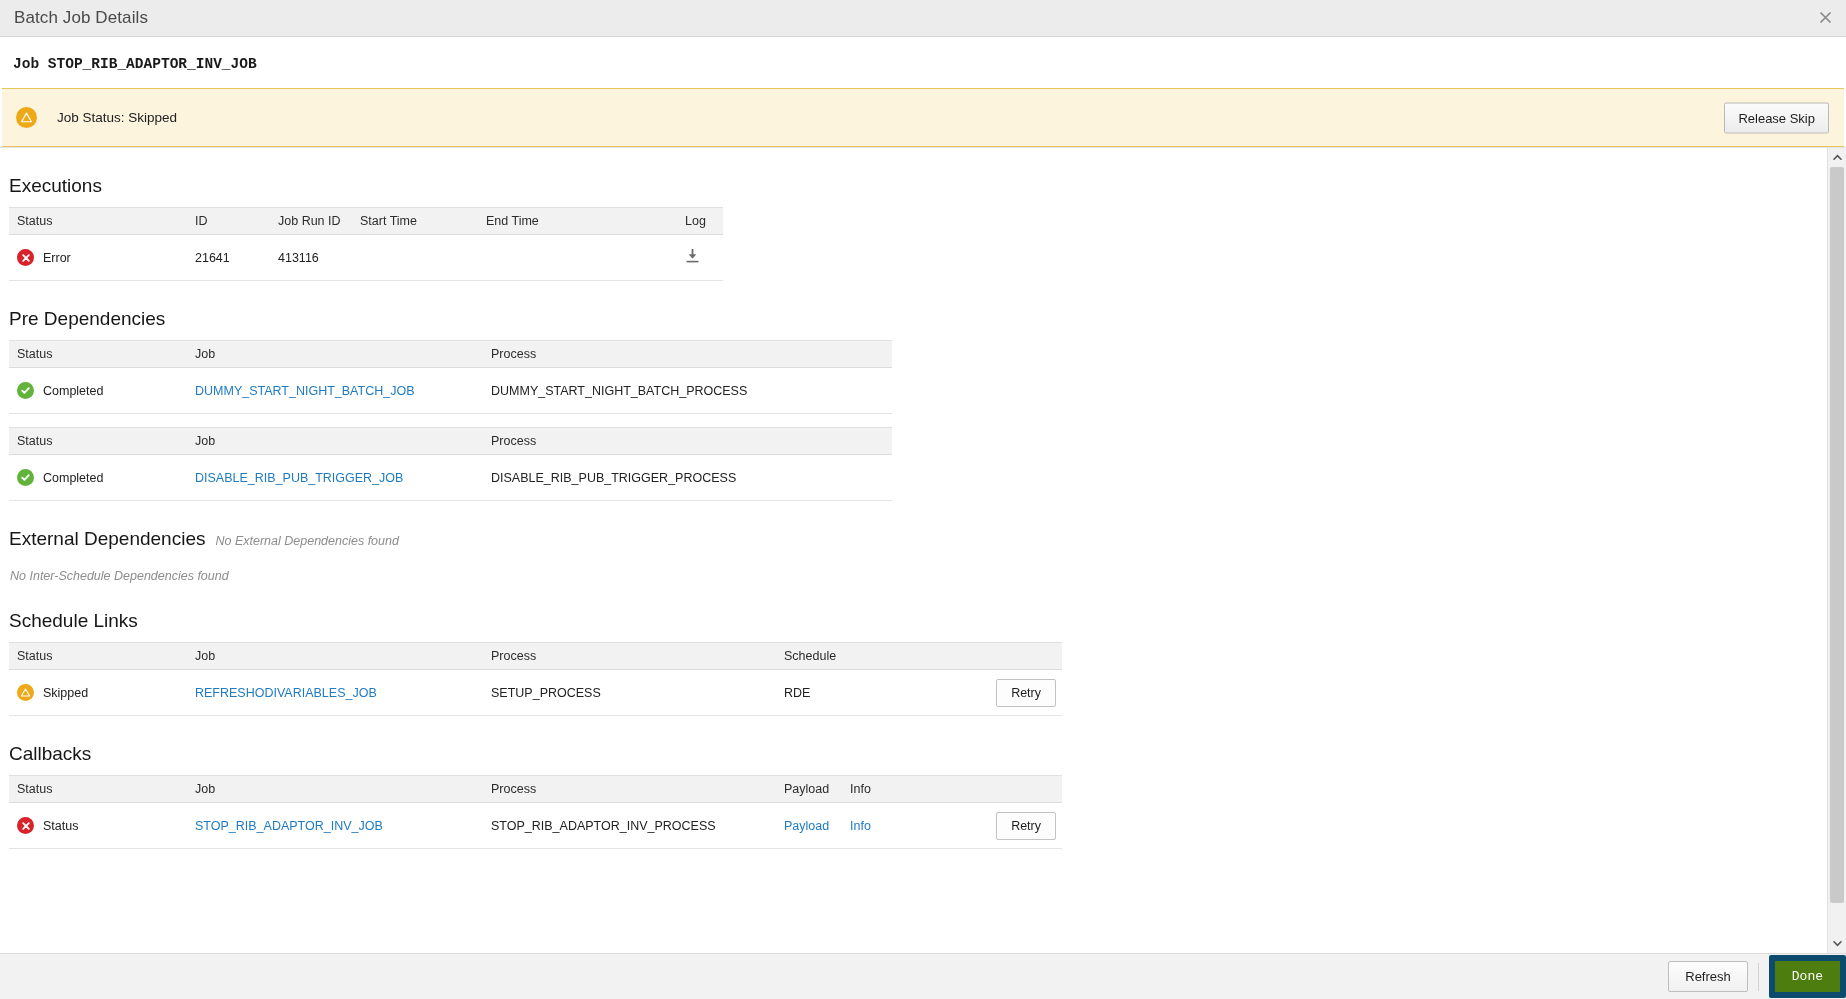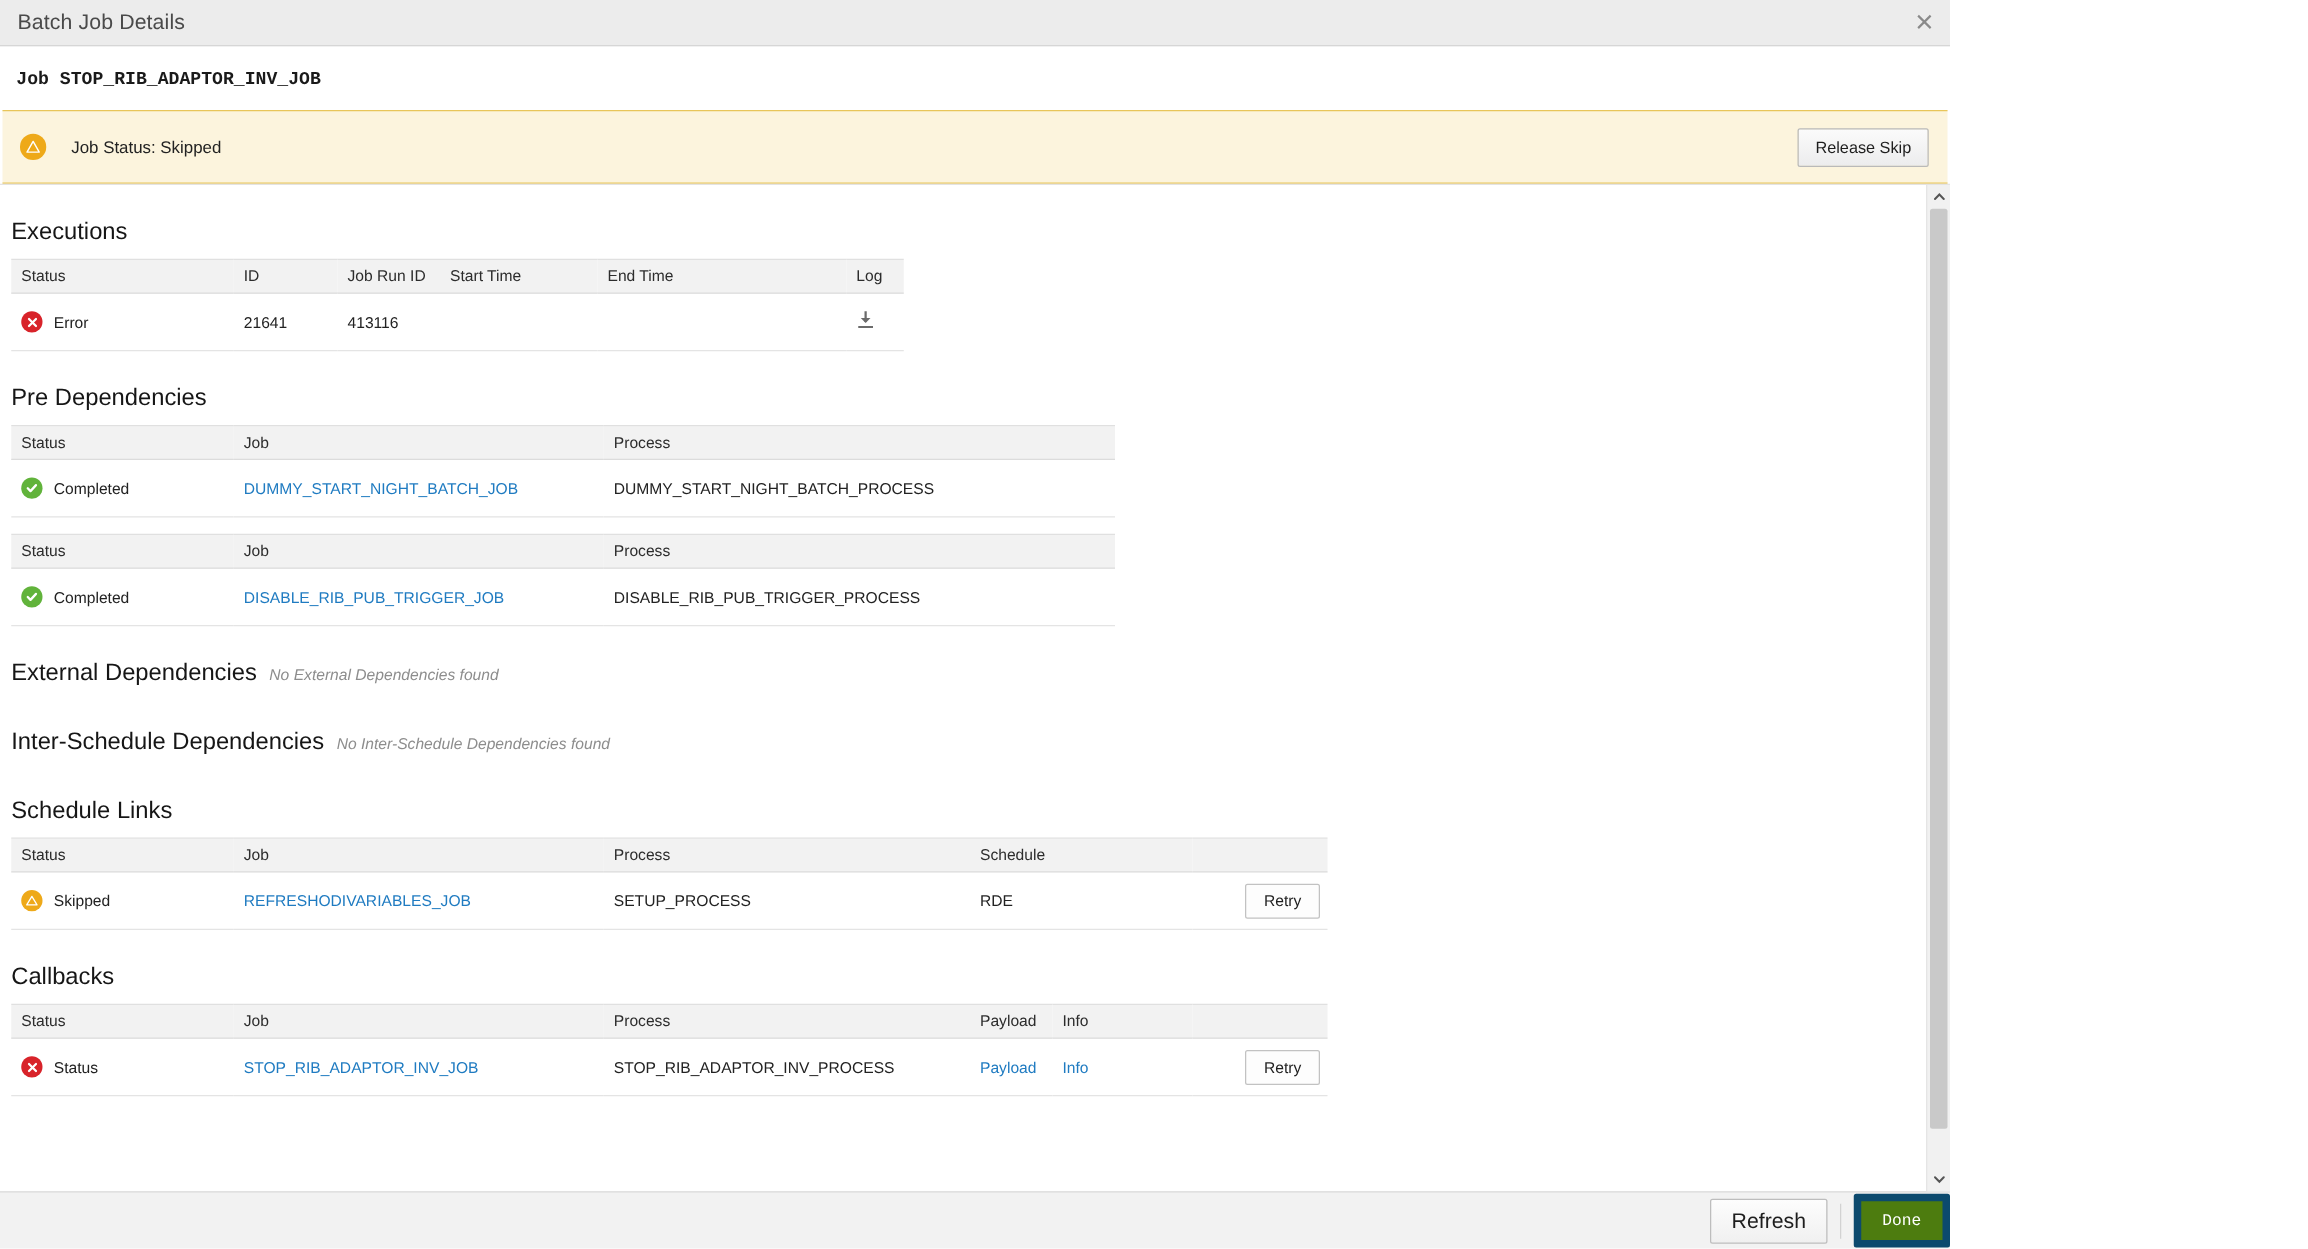--- a/index.html
+++ b/index.html
@@ -4,21 +4,21 @@
 <style>
   * { box-sizing: border-box; margin: 0; padding: 0; }
   html, body {
     width: 1846px; height: 999px;
     font-family: "Liberation Sans", sans-serif;
     background: #ffffff;
     overflow: hidden;
   }
   .window {
     position: relative;
-    width: 1560px; height: 999px;
+    width: 1846px; height: 999px;
     background: #ffffff;
     display: flex; flex-direction: column;
   }
 
   
   .titlebar {
     height: 37px;
     background: #ececec;
     border-bottom: 1px solid #d6d6d6;
     display: flex; align-items: center;
@@ -217,21 +217,21 @@
     background: #f2f2f2;
     border-top: 1px solid #dadada;
     display: flex; align-items: center; justify-content: flex-end;
     padding-right: 0;
     gap: 0;
   }
   .refresh-btn {
     background: linear-gradient(#fdfdfd,#f0f0f0);
     border: 1px solid #bdbdbd;
     border-radius: 2px;
-    font-size: 17px; color: #1e1e1e;
+    font-size: 13px; color: #1e1e1e;
     padding: 7px 16px;
     font-family: "Liberation Sans", sans-serif;
     cursor: pointer;
   }
   .footer-sep {
     width: 1px; height: 28px; background: #d2d2d2; margin: 0 10px;
   }
   .done-btn {
     background: #4d7c0f;
     border: 6px solid #0c4a6e;
@@ -379,21 +379,20 @@
           </tbody>
         </table>
       </div>
 
       <div class="section inline-head">
         <div class="section-title tight">External Dependencies</div>
         <div class="empty-note">No External Dependencies found</div>
       </div>
 
       <div class="section inline-head">
-        <div class="section-title tight">Inter-Schedule Dependencies</div>
         <div class="empty-note">No Inter-Schedule Dependencies found</div>
       </div>
 
       <div class="section">
         <div class="section-title">Schedule Links</div>
         <table class="grid t-links">
           <thead>
             <tr>
               <th class="c1">Status</th>
               <th class="c2">Job</th>

